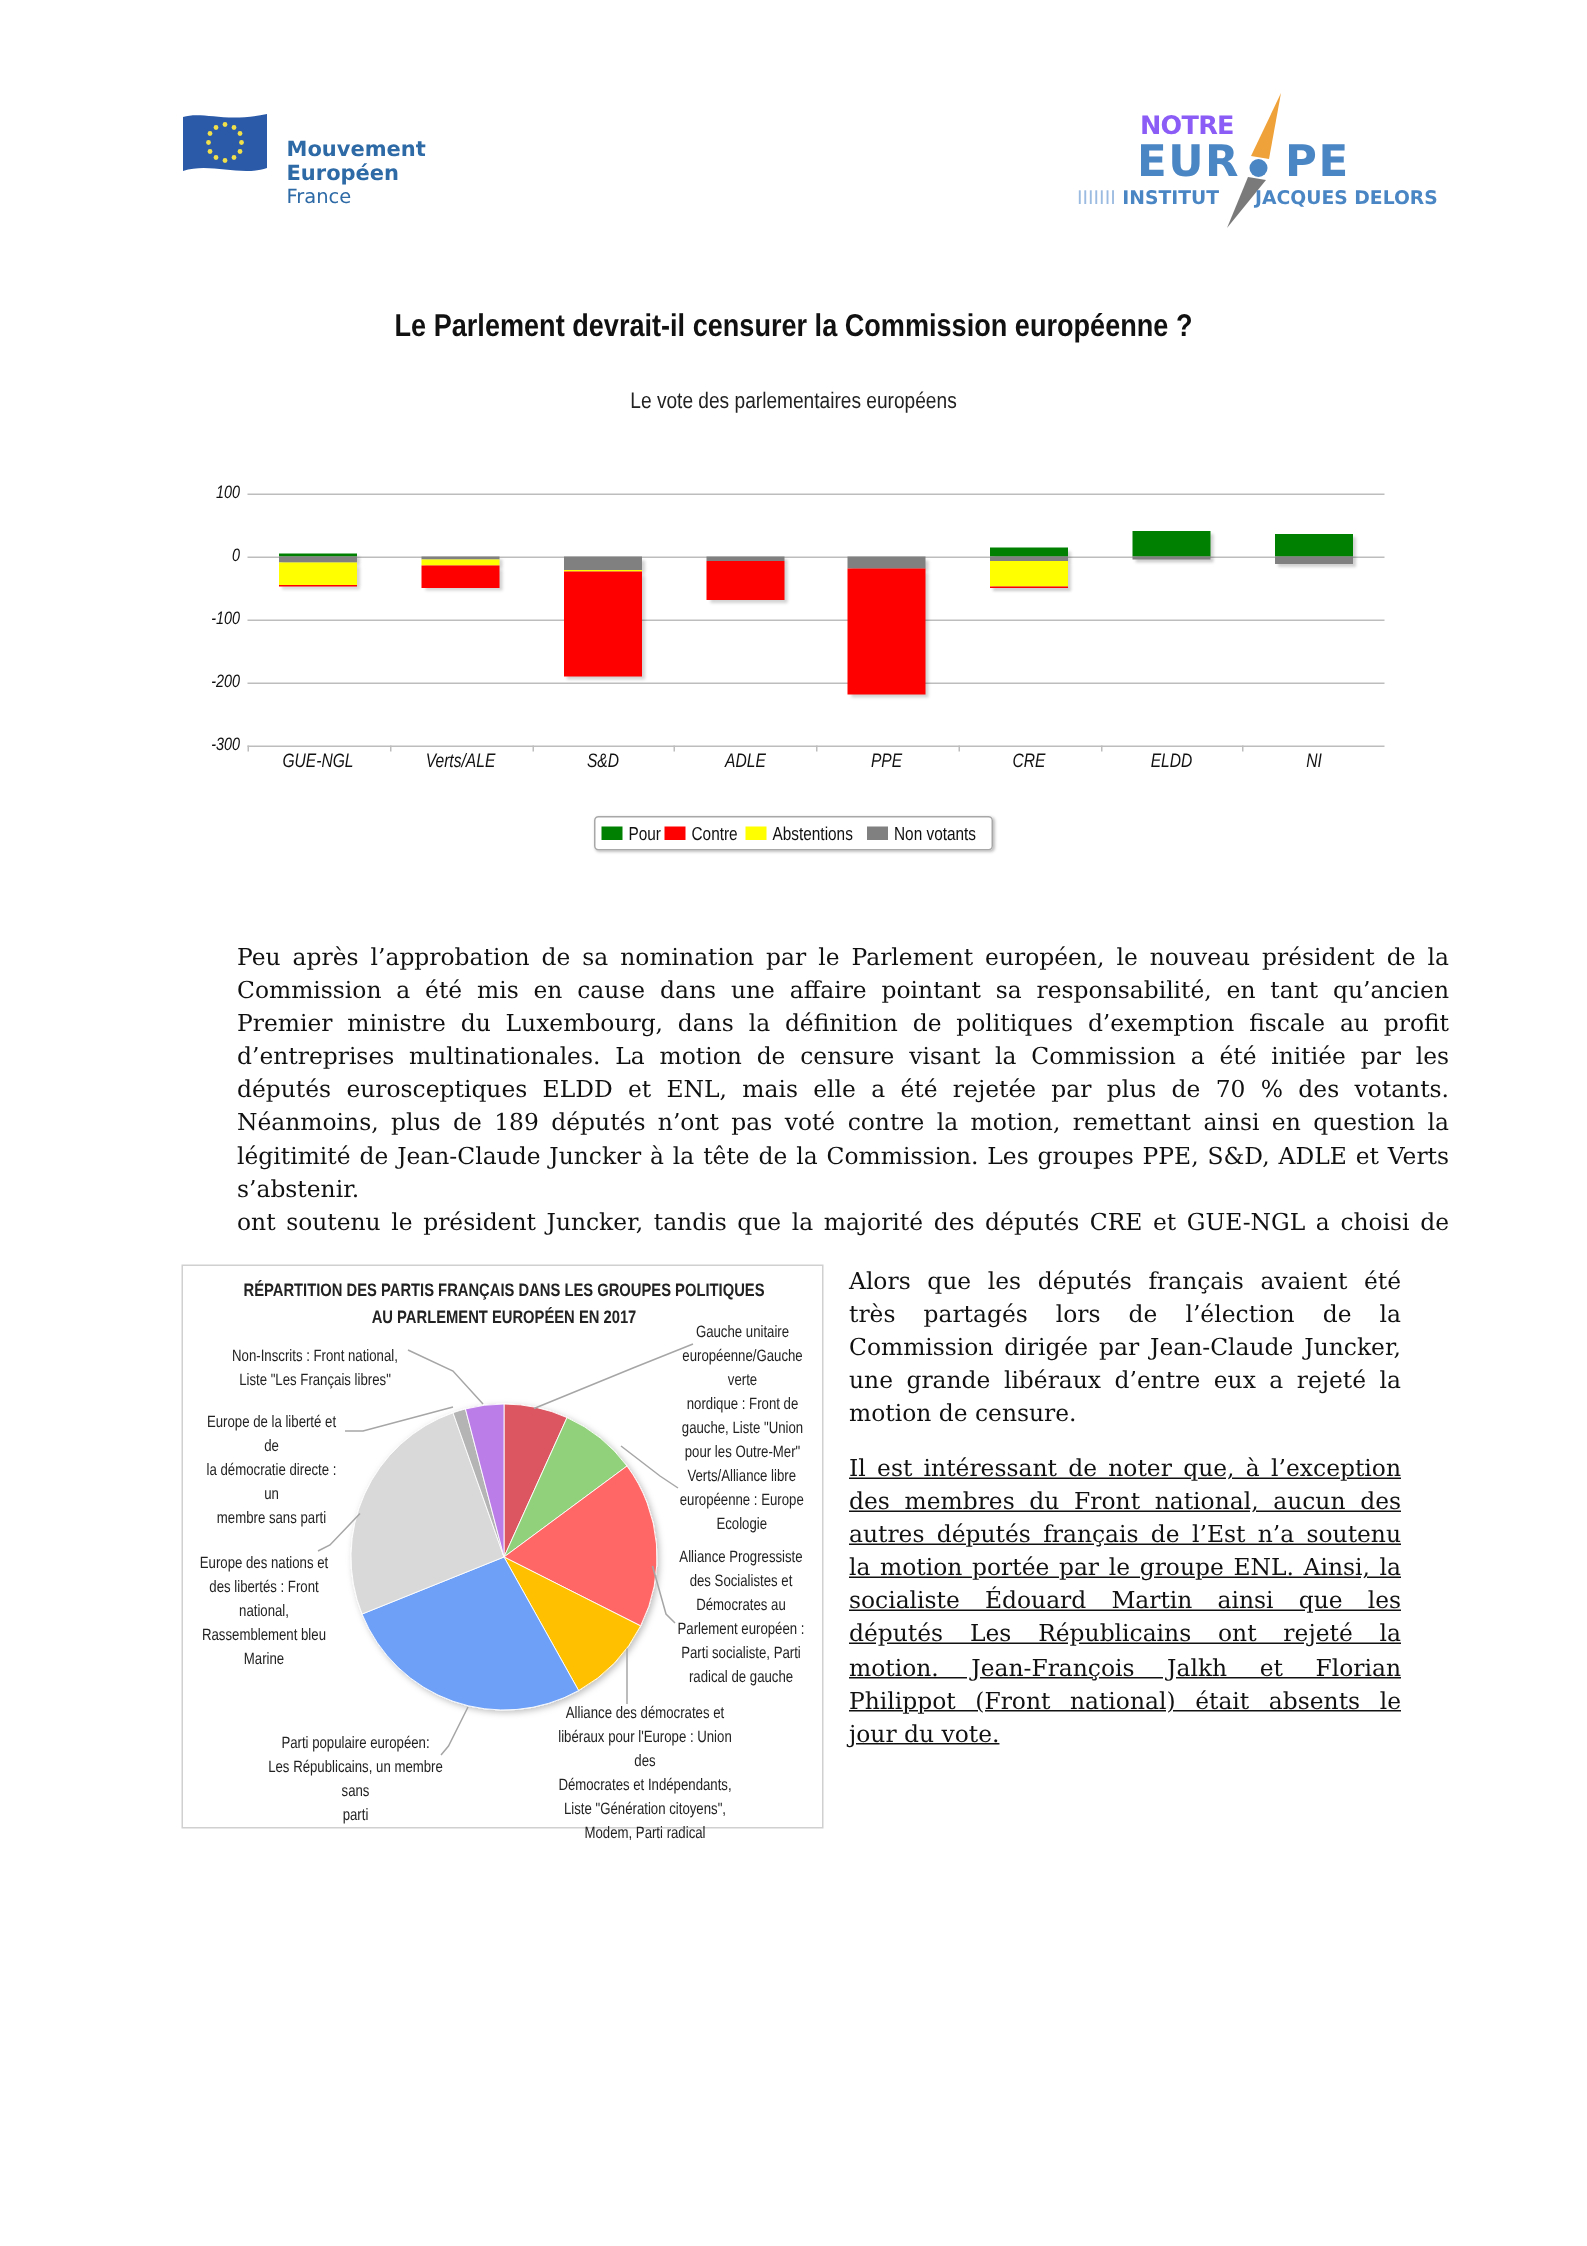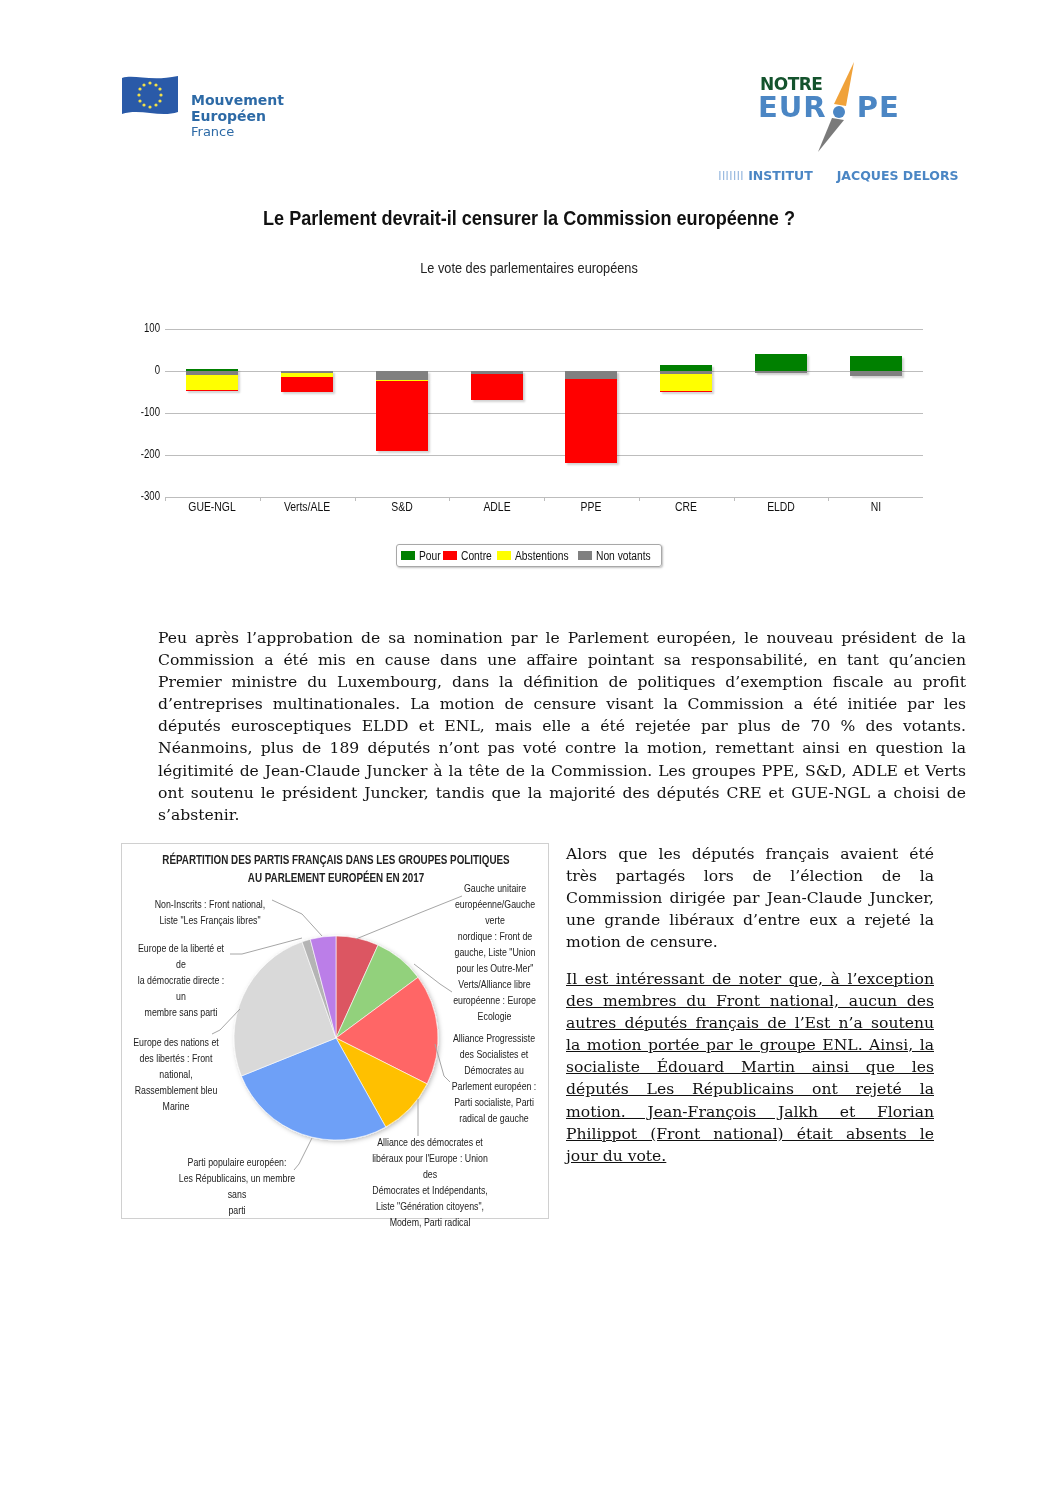--- a/index.html
+++ b/index.html
@@ -7,31 +7,31 @@
   .abs { position: absolute; }
 
   
   .me-logo { left: 118px; top: 72px; width: 180px; height: 75px; }
   .me-flag { position: absolute; left: 2px; top: 2px; width: 60px; height: 42px; }
   .me-text { position: absolute; left: 73px; top: 20px; font-family: "DejaVu Sans", sans-serif; line-height: 16px; }
   .me-text .b { color: #2d6aa6; font-weight: bold; font-size: 14px; }
   .me-text .r { color: #2d6aa6; font-size: 13px; }
 
   .ne-logo { left: 718px; top: 60px; width: 230px; height: 95px; }
-  .ne-notre { position: absolute; left: 42px; top: 14px; font-family: "DejaVu Sans", sans-serif; font-weight: bold; font-size: 17px; color: #14532d; letter-spacing: -0.5px; }
+  .ne-notre { position: absolute; left: 42px; top: 14px; font-family: "DejaVu Sans", sans-serif; font-weight: bold; font-size: 17px; color: #8b5cf6; letter-spacing: -0.5px; }
   .ne-europe { position: absolute; left: 40px; top: 30px; font-family: "DejaVu Sans", sans-serif; font-weight: bold; font-size: 29px; color: #4b86c4; letter-spacing: 1px; }
-  .ne-inst { position: absolute; left: 0px; top: 64px; font-family: "DejaVu Sans", sans-serif; font-weight: bold; font-size: 12.5px; color: #4b86c4; white-space: nowrap; margin-top: 44px; }
+  .ne-inst { position: absolute; left: 0px; top: 64px; font-family: "DejaVu Sans", sans-serif; font-weight: bold; font-size: 12.5px; color: #4b86c4; white-space: nowrap; }
   .ne-bars { color: #9bbbe0; letter-spacing: 0px; font-weight: normal; }
 
   
   .main-title { left: 0; top: 206px; width: 1058px; text-align: center; font-family: "Liberation Sans", sans-serif; font-weight: bold; font-size: 21px; transform: scaleX(0.86); transform-origin: center; }
   .sub-title { left: 0; top: 259px; width: 1058px; text-align: center; font-family: "Liberation Sans", sans-serif; font-size: 15px; color: #222; transform: scaleX(0.85); transform-origin: center; }
 
   
-  .chart { left: 130px; top: 318px; width: 800px; height: 200px; }
+  .chart { left: 130px; top: 318px; width: 800px; height: 200px; font-style: italic; }
   .gridline { position: absolute; left: 35px; width: 758px; height: 1px; background: #bdbdbd; }
   .ytick { position: absolute; left: 0; width: 30px; text-align: right; font-family: "Liberation Sans", sans-serif; font-size: 12px; transform: scaleX(0.8); transform-origin: right; color: #111; }
   .xtick { position: absolute; top: 181px; width: 80px; text-align: center; font-family: "Liberation Sans", sans-serif; font-size: 13px; transform: scaleX(0.8); color: #111; }
   .xtickmark { position: absolute; top: 179px; width: 1px; height: 4px; background: #bdbdbd; }
   .seg { position: absolute; box-shadow: 2px 2px 2px rgba(0,0,0,0.18); }
 
   .legend { left: 396px; top: 544px; width: 266px; height: 23px; border: 1px solid #a8a8a8; border-radius: 3px; box-shadow: 1px 1px 2px rgba(0,0,0,0.25); font-family: "Liberation Sans", sans-serif; font-size: 12.5px; display: flex; align-items: center; padding-left: 4px; box-sizing: border-box; }
   .lg-item { display: flex; align-items: center; margin-right: 6px; }
   .lg-sw { width: 14px; height: 9px; margin-right: 4px; display: inline-block; }
   .lg-label { display: inline-block; transform: scaleX(0.82); transform-origin: left; margin-right: -8px; }
@@ -163,22 +163,22 @@
   </div>
 
 <div class="abs para p1" id="p1">
     <span class="ln">Peu après l’approbation de sa nomination par le Parlement européen, le nouveau président de la</span>
     <span class="ln">Commission a été mis en cause dans une affaire pointant sa responsabilité, en tant qu’ancien</span>
     <span class="ln">Premier ministre du Luxembourg, dans la définition de politiques d’exemption fiscale au profit</span>
     <span class="ln">d’entreprises multinationales. La motion de censure visant la Commission a été initiée par les</span>
     <span class="ln">députés eurosceptiques ELDD et ENL, mais elle a été rejetée par plus de 70 % des votants.</span>
     <span class="ln">Néanmoins, plus de 189 députés n’ont pas voté contre la motion, remettant ainsi en question la</span>
     <span class="ln">légitimité de Jean-Claude Juncker à la tête de la Commission. Les groupes PPE, S&amp;D, ADLE et Verts</span>
+    <span class="ln last">s’abstenir.</span>
     <span class="ln">ont soutenu le président Juncker, tandis que la majorité des députés CRE et GUE-NGL a choisi de</span>
-    <span class="ln last">s’abstenir.</span>
   </div>
 
 <div class="abs pie-panel" id="piepanel">
   <div class="pie-title">
     <div>RÉPARTITION DES PARTIS FRANÇAIS DANS LES GROUPES POLITIQUES</div>
     <div>AU PARLEMENT EUROPÉEN EN 2017</div>
   </div>
 <svg class="pie-svg" width="428" height="376">
       <defs>
         <filter id="sh" x="-10%" y="-10%" width="130%" height="130%">

